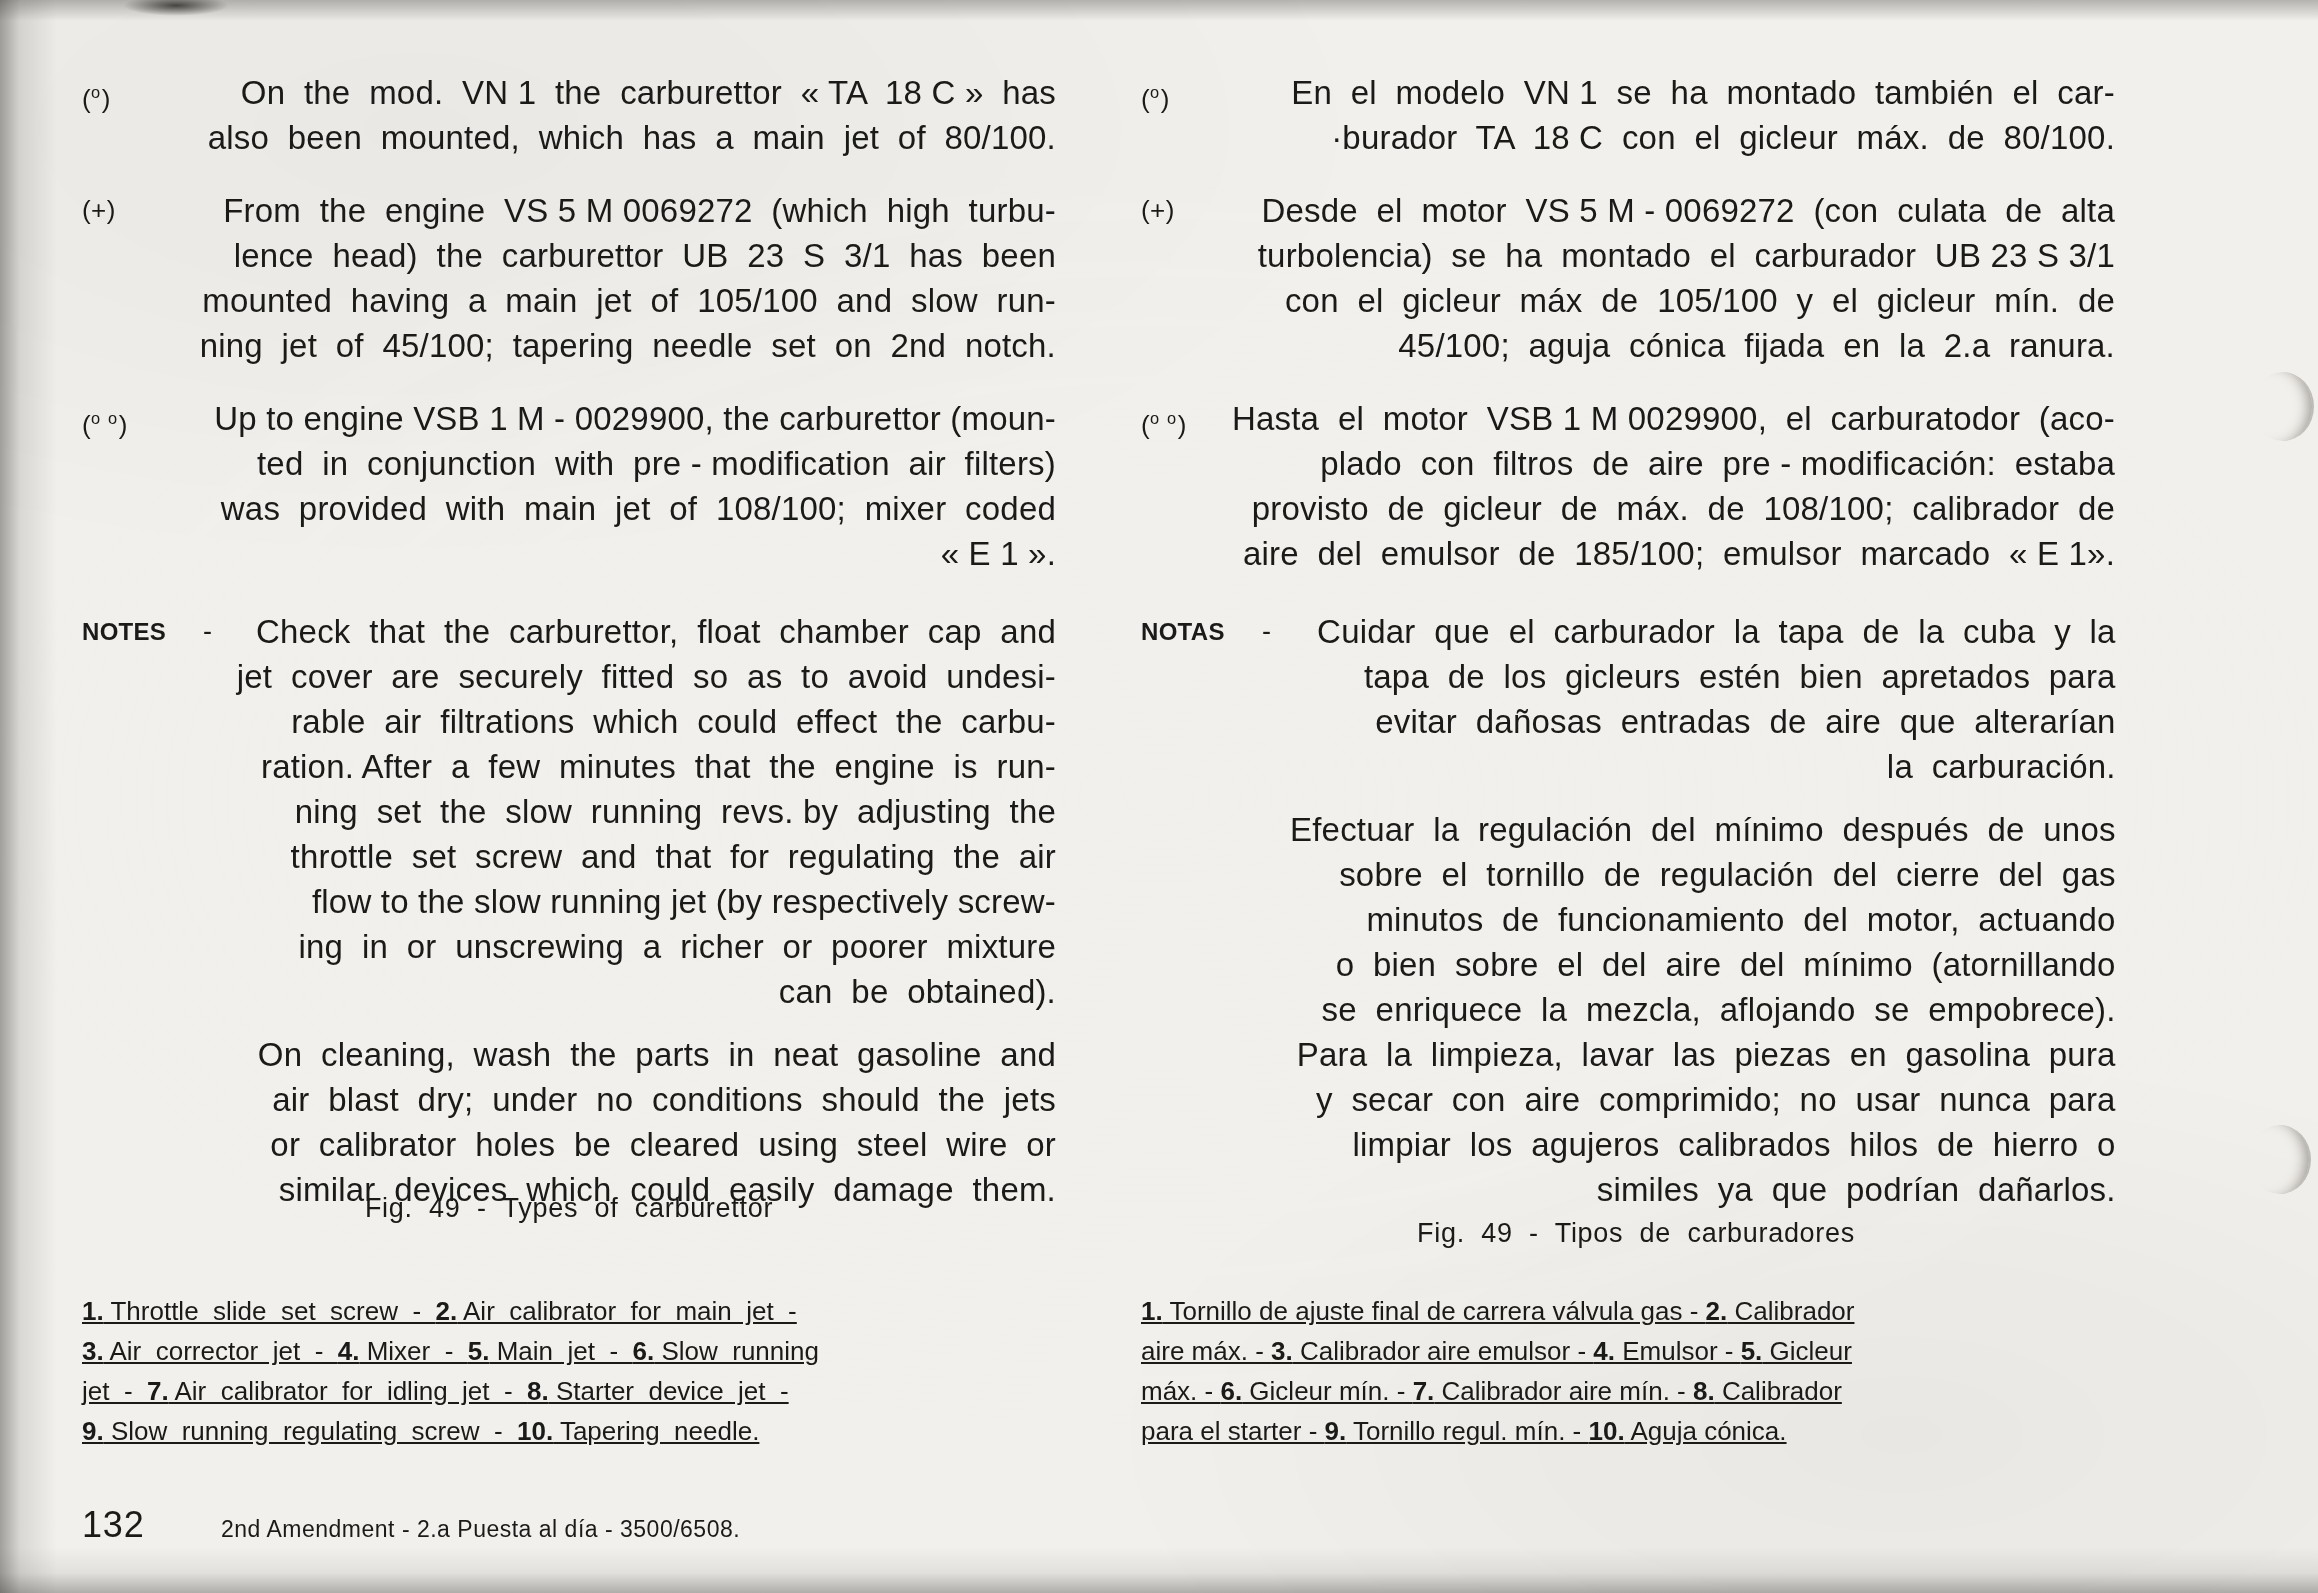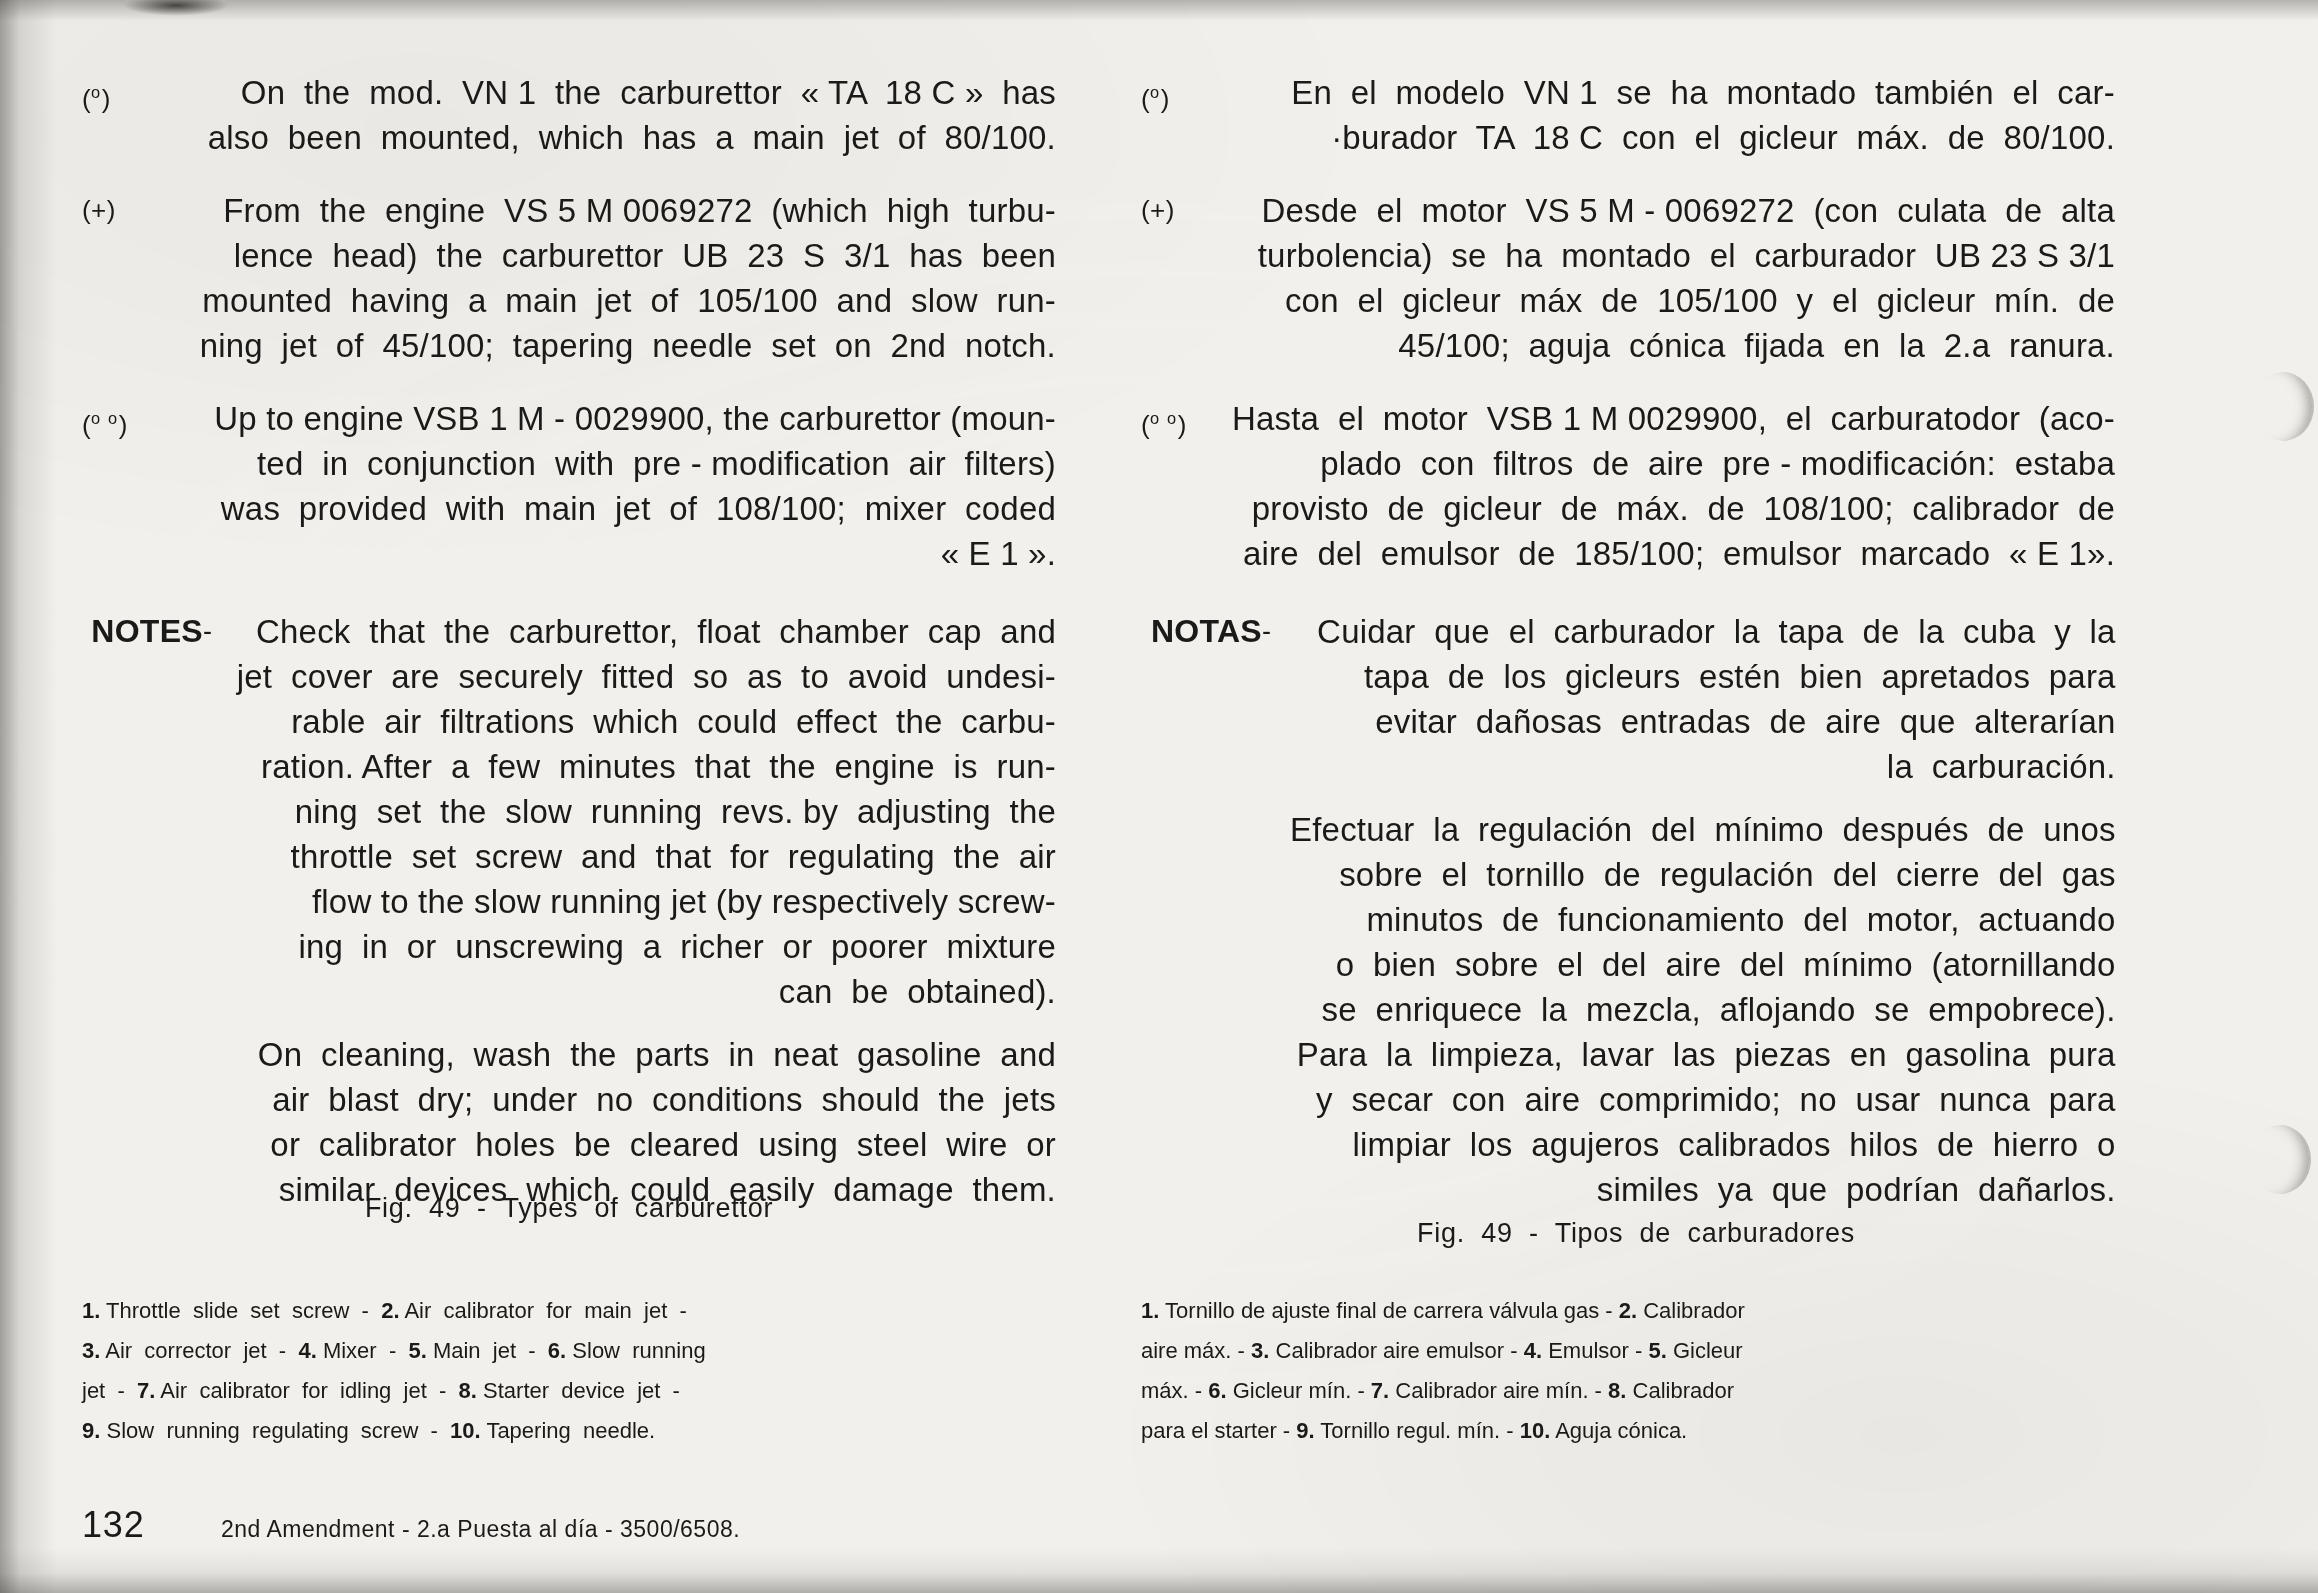--- a/index.html
+++ b/index.html
@@ -114,25 +114,24 @@
 
   
   .notes-block {
     display: flex;
     align-items: flex-start;
     margin-top: 33px;
   }
   .notes-label {
     flex: 0 0 auto;
     width: 121px;
-    font-size: 32px;
+    font-size: 24px;
     line-height: 45px;
     font-weight: bold;
     letter-spacing: 0.3px;
-    text-align: right;
   }
   .notes-dash {
     flex: 0 0 auto;
     width: 28px;
     font-size: 27px;
     line-height: 45px;
   }
   .notes-body { flex: 1 1 auto; }
   .notes-para { margin-bottom: 18px; }
   .notes-para:last-child { margin-bottom: 0; }
@@ -144,22 +143,23 @@
     line-height: 36px;
     letter-spacing: 0.7px;
     white-space: pre;
   }
   .fig-caption.en { left: 82px; top: 1190px; width: 974px; text-align: center; }
   .fig-caption.es { left: 1141px; top: 1215px; width: 990px; text-align: center; }
 
   
   .legend {
     position: absolute;
-    font-size: 22px;
+    font-size: 26px;
     line-height: 40px;
+    text-decoration: underline;
   }
   .legend.en { left: 82px;  top: 1291px; width: 982px; }
   .legend.es { left: 1141px; top: 1291px; width: 1006px; }
   .legend .lline { white-space: pre; }
   .legend b { font-weight: bold; }
 
   
   .footer {
     position: absolute;
     left: 82px;

